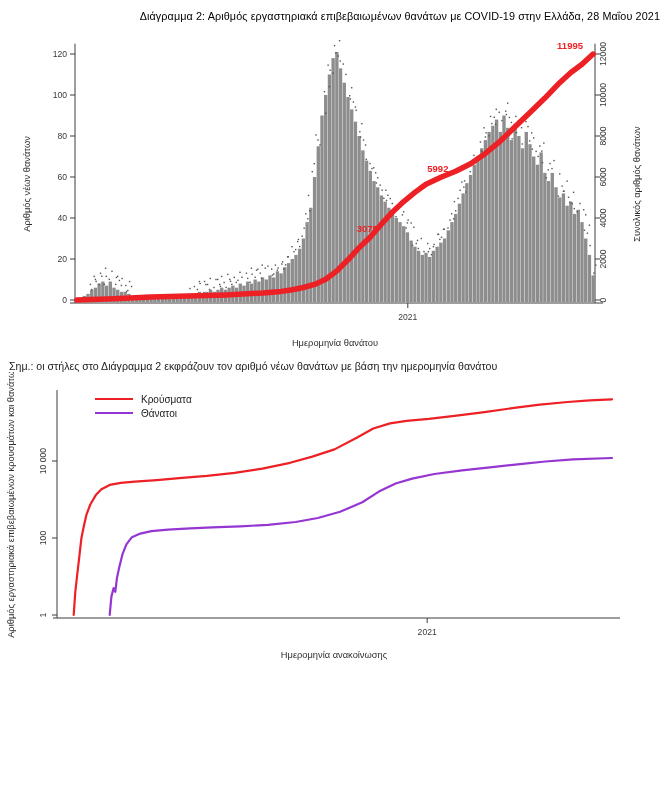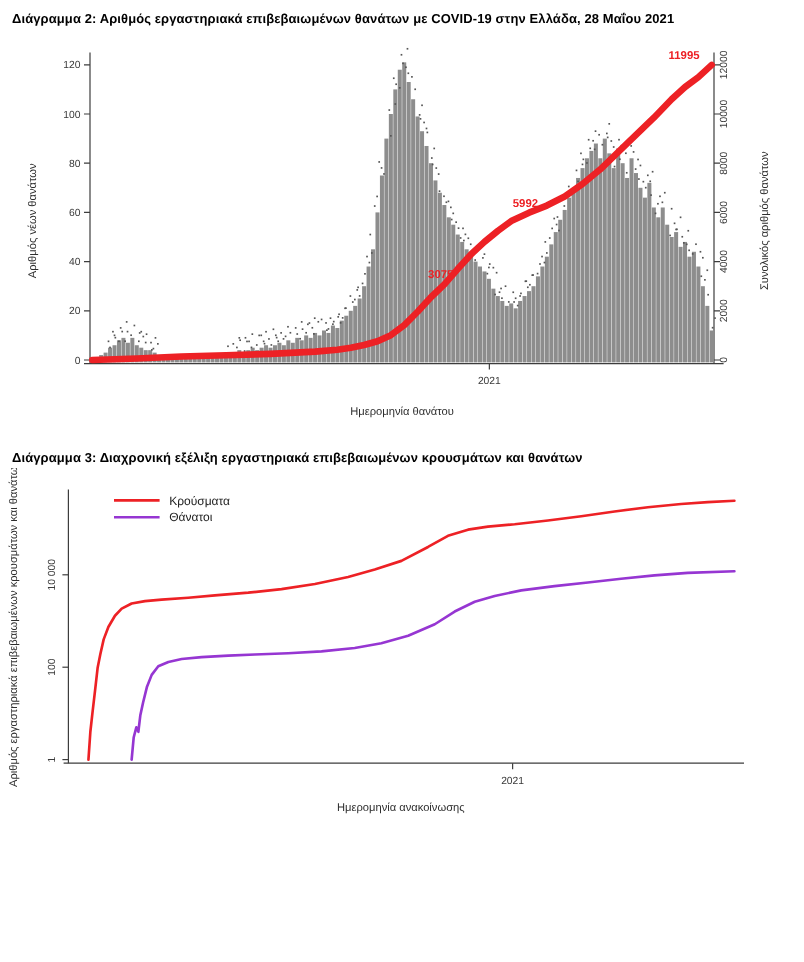--- a/index.html
+++ b/index.html
@@ -1,18 +1,18 @@
 <!DOCTYPE html>
 <html><head>
 <meta charset="utf-8">
 <style>
   html,body{margin:0;padding:0;background:#ffffff;width:670px;
     font-family:"Liberation Sans","DejaVu Sans",sans-serif;color:#1c1c1c;}
   .page{width:670px;height:802px;position:relative;overflow:hidden;background:#fff;}
-  .chart-title{font-size:10.8px;font-weight:bold;text-align:left;color:#000;
+  .chart-title{font-size:10.8px;font-weight:normal;text-align:right;color:#000;
     margin:10px 10px 2px 10px;letter-spacing:.1px;}
   .note{font-size:10.6px;margin:6px 9px 0 9px;color:#1c1c1c;}
   .para{font-size:10.6px;margin:14px 9px 0 9px;text-align:justify;line-height:1.6;color:#1c1c1c;}
   svg{display:block;}
   svg text{font-family:"Liberation Sans","DejaVu Sans",sans-serif;}
   .tick-label{font-size:8.6px;fill:#3a3a3a;}
   .axis-title{font-size:9.3px;fill:#2e2e2e;}
   .legend-label{font-size:10px;fill:#222;}
 </style>
 </head>
@@ -446,23 +446,23 @@
           <rect x="595.1428571428571" y="240.4" width="1.4" height="1.4"></rect>
           <rect x="593.1428571428571" y="248.4" width="1.4" height="1.4"></rect>
         </g>
         <text x="367.2857142857143" y="207.9625" text-anchor="middle" fill="#ed2125" font-size="9.5" font-weight="bold">3075</text>
         <text x="437.85714285714283" y="148.164" text-anchor="middle" fill="#ed2125" font-size="9.5" font-weight="bold">5992</text>
         <polyline points="76.9,276.0 114.0,274.8 151.1,273.1 188.3,272.1 225.4,270.9 262.6,269.0 281.1,267.4 292.3,265.8 303.4,263.5 314.6,260.4 325.7,255.3 336.9,246.9 348.0,235.8 359.1,223.7 370.3,213.0 381.4,200.2 392.6,187.9 403.7,177.6 414.9,168.4 426.0,160.2 440.9,153.2 455.7,147.3 470.6,139.7 485.4,129.4 500.3,117.1 515.1,102.8 530.0,88.4 544.9,74.1 559.7,58.7 570.9,48.5 582.0,40.3 593.1,30.1" fill="none" stroke="#ed2125" stroke-width="5.5" stroke-linecap="round" stroke-linejoin="round"></polyline>
         <text x="583" y="25.10250000000002" text-anchor="end" fill="#ed2125" font-size="9.5" font-weight="bold">11995</text>
       </g>
     </svg>
 
-
-
-  <div class="chart-title" style="margin-top:22px;">Διάγραμμα 3: Διαχρονική εξέλιξη εργαστηριακά επιβεβαιωμένων κρουσμάτων και θανάτων</div>
+  <div class="note">Σημ.: οι στήλες στο Διάγραμμα 2 εκφράζουν τον αριθμό νέων θανάτων με βάση την ημερομηνία θανάτου</div>
+
+
 
   <svg id="chart3" width="670" height="296" viewBox="0 0 670 296">
       <g>
         <line x1="57" y1="18" x2="57" y2="246" stroke="#3d3d3d"></line>
         <line x1="53" y1="246" x2="620" y2="246" stroke="#3d3d3d"></line>
         <line x1="52" y1="243" x2="57" y2="243" stroke="#3d3d3d"></line>
         <text x="46" y="243" text-anchor="middle" class="tick-label" transform="rotate(-90 46 243)">1</text>
         <line x1="52" y1="166" x2="57" y2="166" stroke="#3d3d3d"></line>
         <text x="46" y="166" text-anchor="middle" class="tick-label" transform="rotate(-90 46 166)">100</text>
         <line x1="52" y1="89" x2="57" y2="89" stroke="#3d3d3d"></line>

